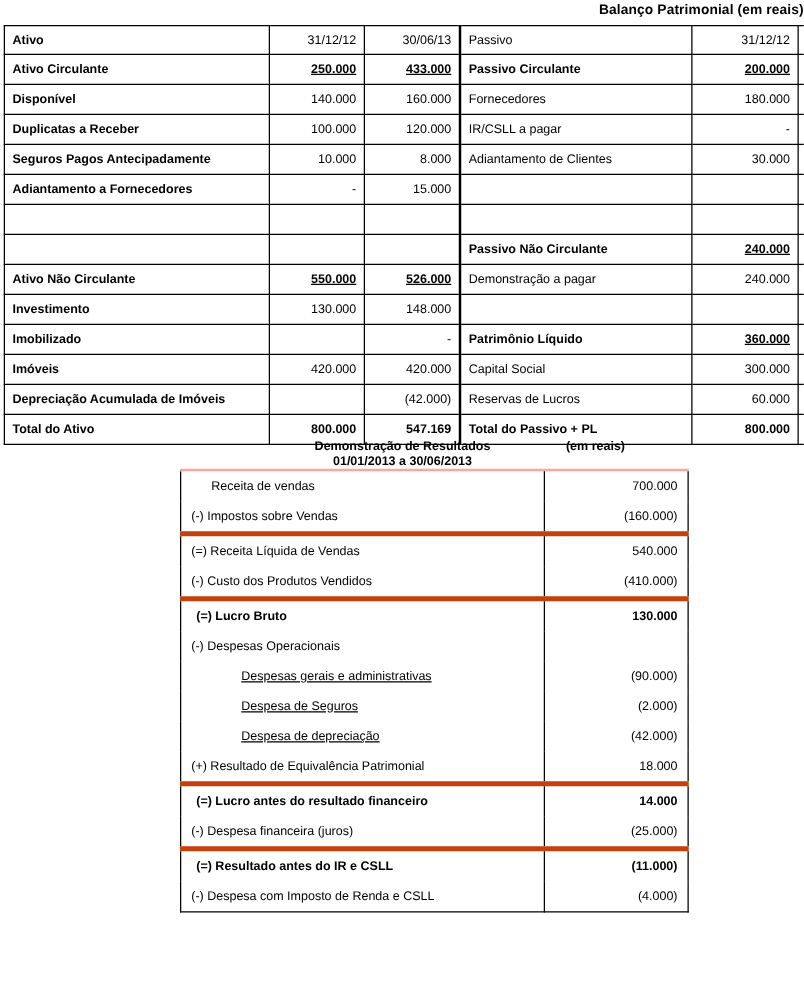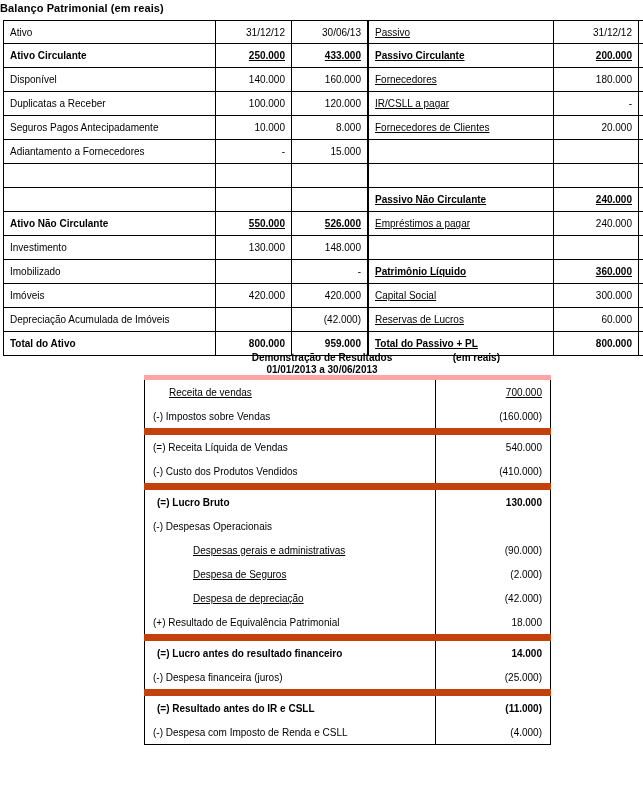--- a/index.html
+++ b/index.html
@@ -9,43 +9,43 @@
     font-family:"Liberation Sans", sans-serif;
     color:#000;
     -webkit-font-smoothing:antialiased;
     overflow:hidden;
     position:relative;
   }
 
   
   #bp-title{
     position:absolute; left:0; top:2px; width:643px;
-    text-align:left; font-size:11px; font-weight:bold; letter-spacing:.1px;
+    text-align:right; font-size:11px; font-weight:bold; letter-spacing:.1px;
   }
   #bp-wrap{
     position:absolute; left:3px; top:20px; width:637px;
   }
   table.bp{
     border-collapse:collapse; width:637px;
     table-layout:fixed;
     font-size:10px;
   }
   table.bp td, table.bp th{
     border:1px solid #000;
     padding:0 6px;
     height:23px;
     font-weight:normal;
     vertical-align:middle;
     white-space:nowrap;
     overflow:hidden;
   }
   table.bp th{ text-align:center; height:22px; }
-  .bp .c-lbl{ width:199px; text-align:left; }
+  .bp .c-lbl{ width:199px; text-align:left;font-weight:bold; }
   .bp .c-num{ width:63px; text-align:right; }
-  .bp .c-lbl2{ width:172px; text-align:left;text-decoration:underline; }
+  .bp .c-lbl2{ width:172px; text-align:left; }
   .bp .c-num2{ width:72px; text-align:right; }
   .bp .c-num2b{ width:68px; text-align:right; }
   .bp .mid{ border-left:2px solid #000; }
   .bp .b{ font-weight:bold; }
   .bp .u{ text-decoration:underline; font-weight:bold; }
   .bp tr.total td{ font-weight:bold; border-top:1.5px solid #000; }
 
   
   #dre-title{
     position:absolute; left:144px; top:352px; width:356px;
@@ -61,23 +61,23 @@
   table.dre{
     border-collapse:collapse; width:356px; table-layout:fixed;
     font-size:10px;
   }
   table.dre td{
     border-left:1px solid #000; border-right:1px solid #000;
     border-top:none; border-bottom:none;
     padding:0 8px; height:24px;
     vertical-align:middle; white-space:nowrap; overflow:hidden;
   }
-  table.dre tr:first-child td{ border-top:5px solid #fca5a5;text-decoration:underline; }
+  table.dre tr:first-child td{ border-top:2px solid #fca5a5; }
   table.dre tr:last-child td{ border-bottom:1px solid #000; }
-  table.dre tr.sep td{ border-top:7px solid #c2410c; }
+  table.dre tr.sep td{ border-top:4px solid #c2410c; }
   .dre .d-lbl{ width:258px; text-align:left; }
   .dre .d-num{ width:98px; text-align:right; }
   .dre .b td{ font-weight:bold;padding-left:12px; }
   .dre .ind1{ padding-left:24px; }
   .dre .ind2{ padding-left:48px;text-decoration:underline; }
 </style>
 </head>
 <body>
 
 <div id="bp-title">Balanço Patrimonial (em reais)</div>
@@ -116,22 +116,22 @@
           <td class="c-num">100.000</td>
           <td class="c-num">120.000</td>
           <td class="c-lbl2 mid">IR/CSLL a pagar</td>
           <td class="c-num2">-</td>
           <td class="c-num2b">4.000</td>
         </tr>
         <tr>
           <td class="c-lbl">Seguros Pagos Antecipadamente</td>
           <td class="c-num">10.000</td>
           <td class="c-num">8.000</td>
-          <td class="c-lbl2 mid">Fornecedores de Clientes</td>
-          <td class="c-num2">20.000</td>
+          <td class="c-lbl2 mid">Adiantamento de Clientes</td>
+          <td class="c-num2">30.000</td>
           <td class="c-num2b">25.000</td>
         </tr>
         <tr>
           <td class="c-lbl">Adiantamento a Fornecedores</td>
           <td class="c-num">-</td>
           <td class="c-num">15.000</td>
           <td class="c-lbl2 mid"></td>
           <td class="c-num2"></td>
           <td class="c-num2b"></td>
         </tr>
@@ -148,21 +148,21 @@
           <td class="c-num"></td>
           <td class="c-num"></td>
           <td class="c-lbl2 mid b">Passivo Não Circulante</td>
           <td class="c-num2 u">240.000</td>
           <td class="c-num2b u">315.000</td>
         </tr>
         <tr>
           <td class="c-lbl b">Ativo Não Circulante</td>
           <td class="c-num u">550.000</td>
           <td class="c-num u">526.000</td>
-          <td class="c-lbl2 mid">Empréstimos a pagar</td>
+          <td class="c-lbl2 mid">Demonstração a pagar</td>
           <td class="c-num2">240.000</td>
           <td class="c-num2b">315.000</td>
         </tr>
         <tr>
           <td class="c-lbl">Investimento</td>
           <td class="c-num">130.000</td>
           <td class="c-num">148.000</td>
           <td class="c-lbl2 mid"></td>
           <td class="c-num2"></td>
           <td class="c-num2b"></td>
@@ -187,21 +187,21 @@
           <td class="c-lbl">Depreciação Acumulada de Imóveis</td>
           <td class="c-num"></td>
           <td class="c-num">(42.000)</td>
           <td class="c-lbl2 mid">Reservas de Lucros</td>
           <td class="c-num2">60.000</td>
           <td class="c-num2b">45.000</td>
         </tr>
         <tr class="total">
           <td class="c-lbl">Total do Ativo</td>
           <td class="c-num">800.000</td>
-          <td class="c-num">959.000</td>
+          <td class="c-num">547.169</td>
           <td class="c-lbl2 mid">Total do Passivo + PL</td>
           <td class="c-num2">800.000</td>
           <td class="c-num2b">959.000</td>
         </tr>
       </tbody>
   </table>
 </div>
 
 <div id="dre-title">
   <div>Demonstração de Resultados</div>

